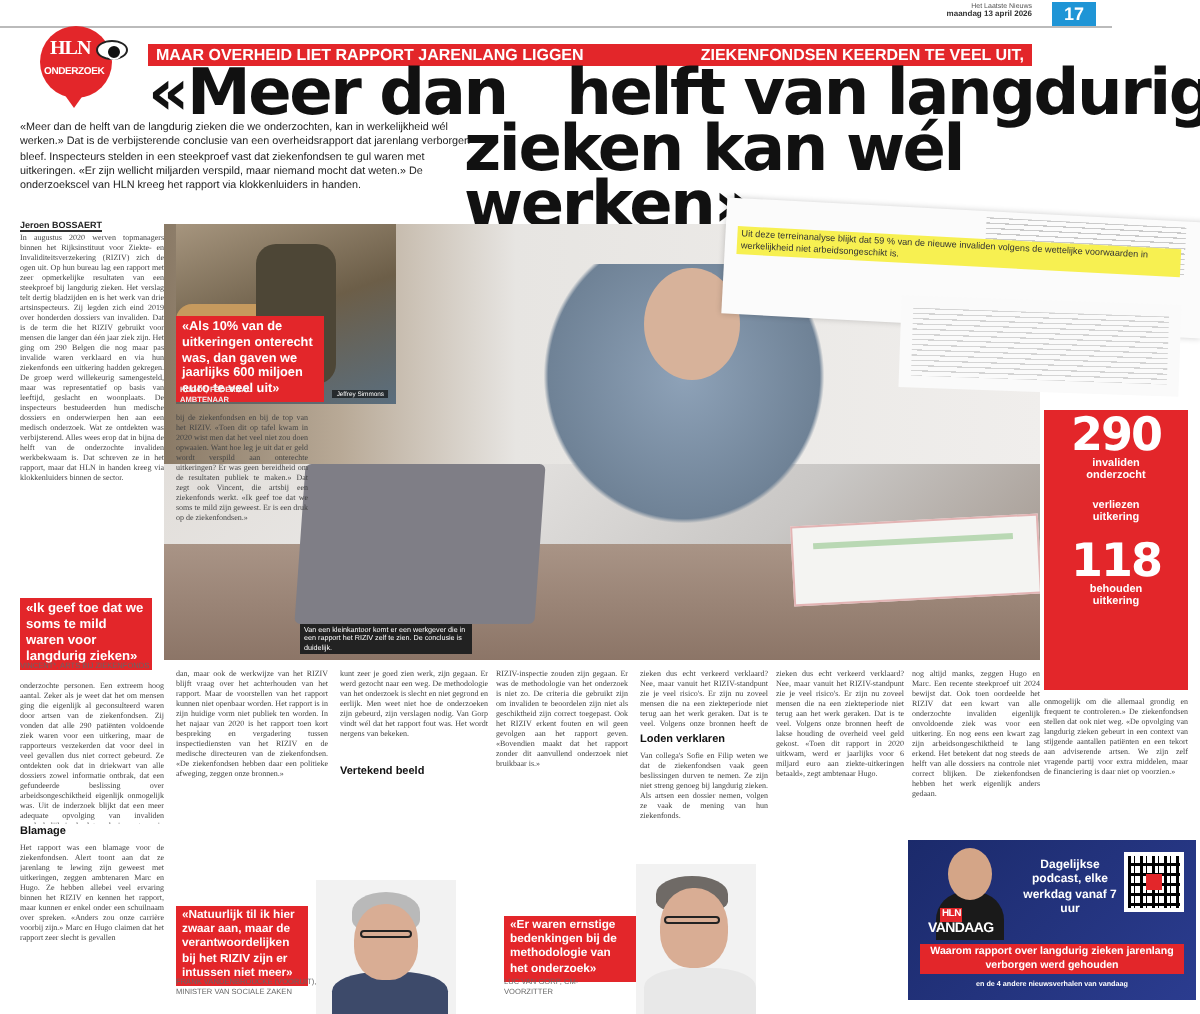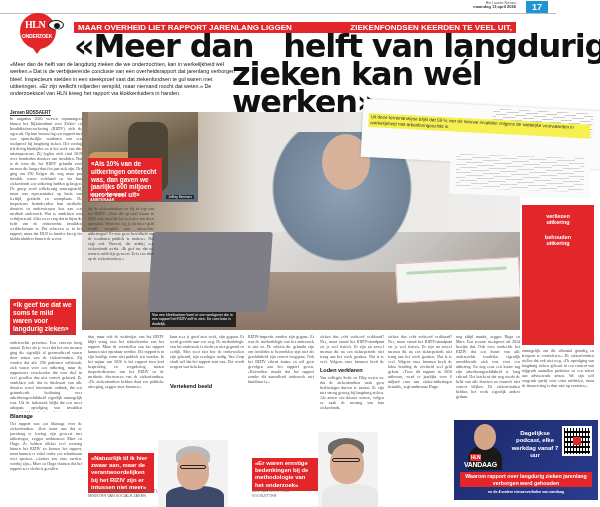--- a/index.html
+++ b/index.html
@@ -135,25 +135,31 @@
 
 <div class="doc-strip">
   <div class="lines"></div>
   <div class="hl">Uit deze terreinanalyse blijkt dat 59 % van de nieuwe invaliden volgens de wettelijke voorwaarden in werkelijkheid niet arbeidsongeschikt is.</div>
 </div>
 <div class="doc-page2">
   <div class="lines"></div>
 </div>
 
 <div class="stats">
+  <div class="stat">
+    <div class="num">290</div>
+    <div class="lbl">invaliden</div>
+    <div class="lbl">onderzocht</div>
+  </div>
   <div class="stat" style="margin-top:8px;">
     <div class="lbl">verliezen</div>
     <div class="lbl">uitkering</div>
   </div>
   <div class="stat" style="margin-top:8px;">
+    <div class="num">118</div>
     <div class="lbl">behouden</div>
     <div class="lbl">uitkering</div>
   </div>
 </div>
 
 <div class="col" style="left:10px; top:116px; width:72px; height:170px;">
   <span>In augustus 2020 werven topmanagers binnen het Rijksinstituut voor Ziekte- en Invaliditeitsverzekering (RIZIV) zich de ogen uit. Op hun bureau lag een rapport met zeer opmerkelijke resultaten van een steekproef bij langdurig zieken. Het verslag telt dertig bladzijden en is het werk van drie artsinspecteurs. Zij legden zich eind 2019 over honderden dossiers van invaliden. Dat is de term die het RIZIV gebruikt voor mensen die langer dan één jaar ziek zijn. Het ging om 290 Belgen die nog maar pas invalide waren verklaard en via hun ziekenfonds een uitkering hadden gekregen. De groep werd willekeurig samengesteld, maar was representatief op basis van leeftijd, geslacht en woonplaats. De inspecteurs bestudeerden hun medische dossiers en onderwierpen hen aan een medisch onderzoek. Wat ze ontdekten was verbijsterend. Alles wees erop dat in bijna de helft van de onderzochte invaliden werkbekwaam is. Dat schreven ze in het rapport, maar dat HLN in handen kreeg via klokkenluiders binnen de sector.</span>
 </div>
 
 <div class="pullquote" style="left:10px; top:299px; width:66px; font-size:6.6px;">

